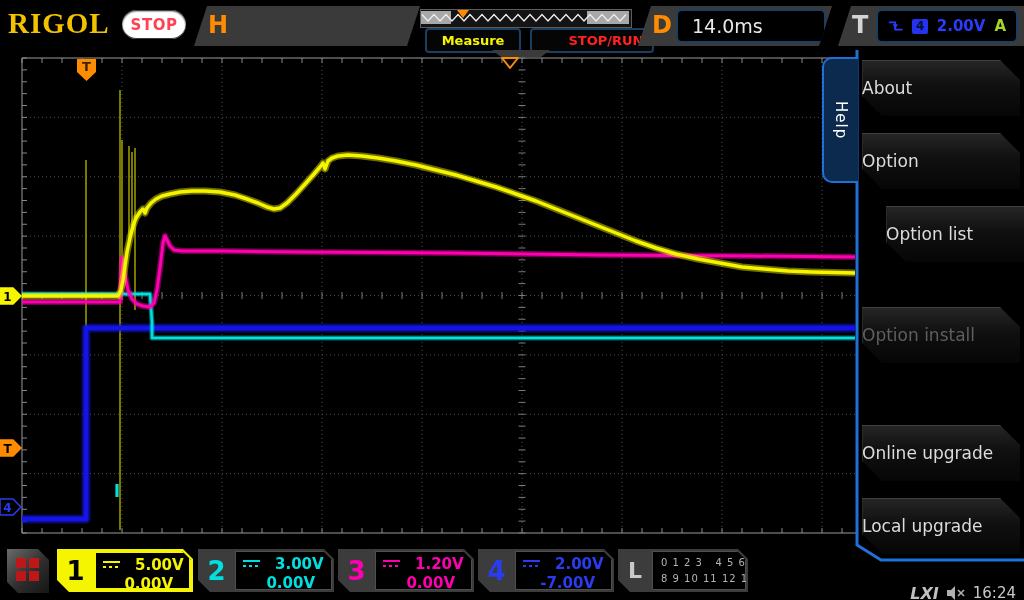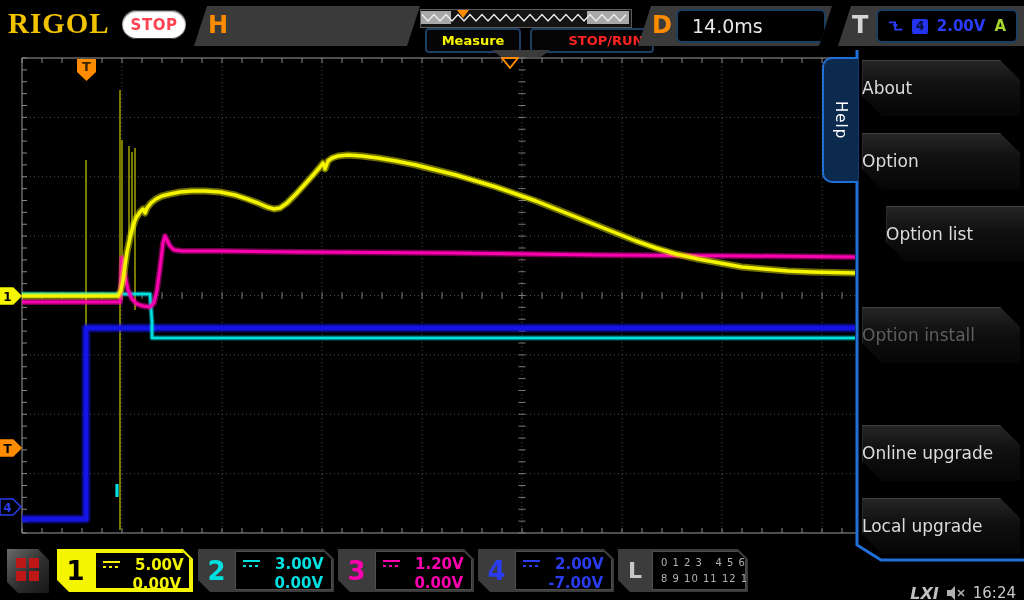--- a/index.html
+++ b/index.html
@@ -61,21 +61,21 @@
     justify-content:center;font-size:26px;font-weight:bold;color:var(--ch);}
   .ch-tile.selected .ch-num{color:#000;}
   .ch-panel{position:absolute;left:37px;top:2px;right:2px;bottom:2px;background:#000;border:1px solid #4e4e4e;
     clip-path:polygon(0 0,calc(100% - 9px) 0,100% 9px,100% 100%,0 100%);color:var(--ch);}
   .ch-tile.selected .ch-panel{border:2px solid var(--ch);}
   .ch-line1{display:flex;align-items:center;gap:15px;padding:3px 6px 0 7px;font-size:15px;font-weight:bold;}
   .coupling{width:17px;height:11px;position:relative;flex:0 0 auto;}
   .coupling .c-top{position:absolute;top:1px;left:0;right:0;height:2px;background:var(--ch);}
   .coupling .c-bot{position:absolute;top:6px;left:0;right:0;height:2px;
     background:repeating-linear-gradient(90deg,var(--ch) 0 3px,transparent 3px 6px);}
-  .ch-offset{text-align:right;padding-right:8px;font-size:15px;font-weight:bold;margin-top:1px;}
+  .ch-offset{text-align:right;padding-right:16px;font-size:15px;font-weight:bold;margin-top:1px;}
   #l-tile{position:absolute;left:618px;top:549px;width:130px;height:43px;z-index:6;background:#3c3c3c;
     clip-path:polygon(0 0,calc(100% - 10px) 0,100% 10px,100% 100%,12px 100%,0 calc(100% - 12px));}
   #l-tile .ch-num{color:#c8c8c8;font-size:22px;width:34px;}
   #l-panel{position:absolute;left:34px;top:2px;right:2px;bottom:2px;background:#000;border:1px solid #4e4e4e;
     clip-path:polygon(0 0,calc(100% - 9px) 0,100% 9px,100% 100%,0 100%);
     color:#b4b4b4;font-size:10px;line-height:1.6;padding:3px 0 0 8px;white-space:pre;letter-spacing:1px;}
   #status{position:absolute;left:884px;top:582px;width:132px;height:22px;z-index:6;
     display:flex;align-items:center;gap:7px;justify-content:flex-end;padding-right:8px;}
   #lxi{font-weight:bold;font-style:italic;font-size:16px;color:#c0c0c0;}
   #clock{font-size:15px;color:#c8c8c8;}

